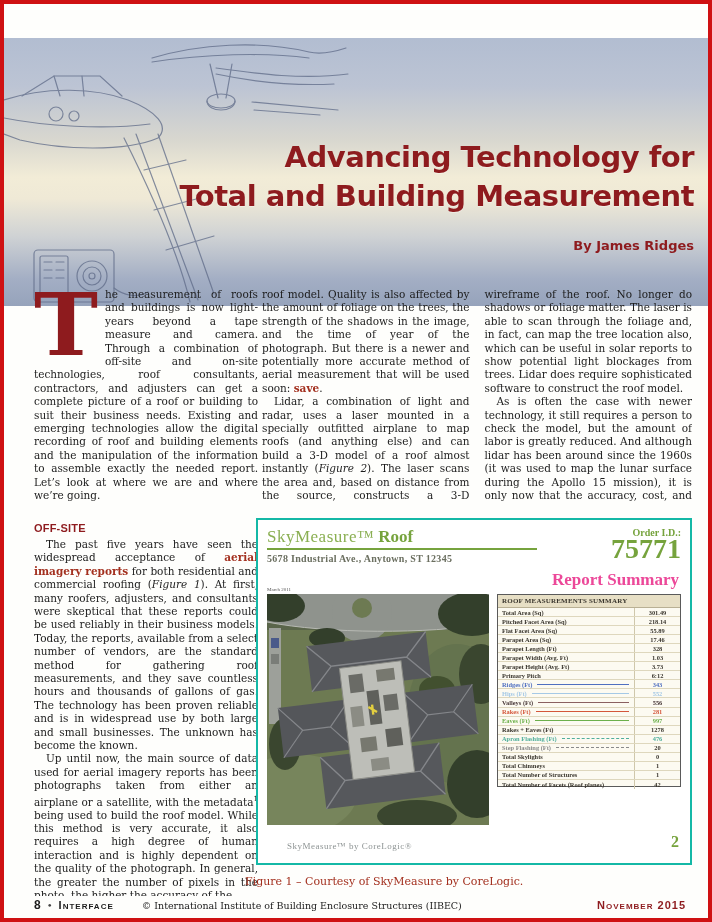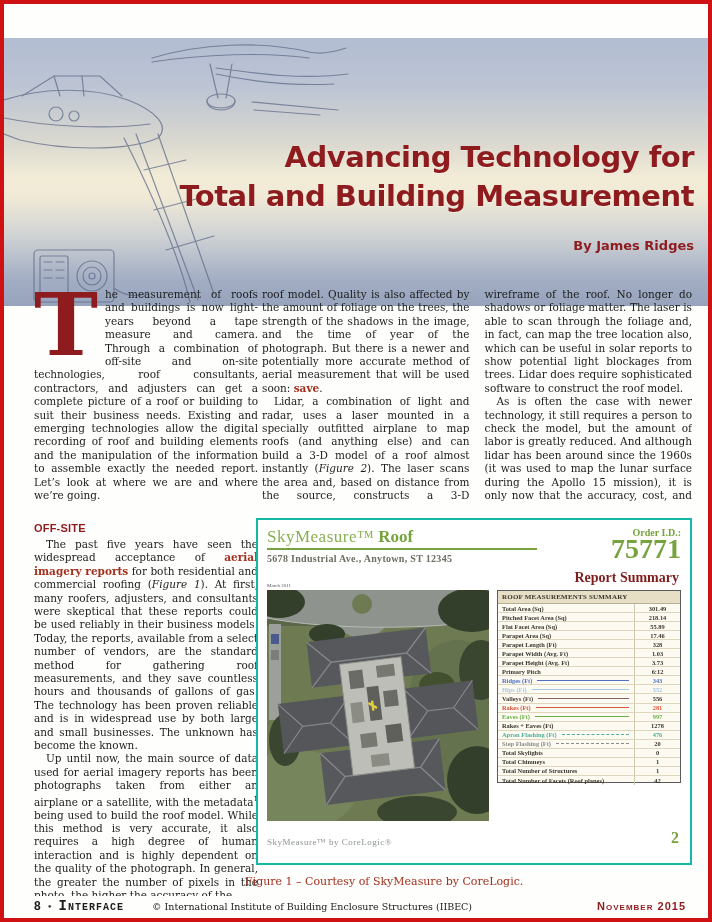--- a/index.html
+++ b/index.html
@@ -57,54 +57,54 @@
     font-family:Liberation Serif, serif;
   }
   .fig-head { display:flex; justify-content:space-between; }
   .brand-light { font-size:17px; color:#8aaf52; letter-spacing:0.5px; }
   .brand-bold { font-size:17px; color:var(--green, #76a33d); font-weight:bold; }
   .brand-rule { width:270px; border-bottom:2px solid var(--green, #76a33d); margin-top:1px; }
   .addr { font-size:10px; font-weight:bold; color:#6b6f60; margin-top:3px; letter-spacing:0.3px; }
   .order { text-align:right; }
   .order-label { font-size:10px; font-weight:bold; color:var(--green, #76a33d); }
   .order-value { font-size:28px; font-weight:bold; color:var(--green, #76a33d); line-height:22px; }
-  .report-summary { text-align:right; font-size:14px; font-weight:bold; color:#7f1d1d; margin:6px 2px 4px 0; }
+  .report-summary { text-align:right; font-size:17px; font-weight:bold; color:#ec4899; margin:6px 2px 4px 0; }
   .fig-body { display:flex; gap:8px; }
   .photo-wrap { position:relative; width:222px; height:231px; }
   .photo-date { position:absolute; top:-7px; left:0; font-size:5px; color:#555; }
   .photo-wrap svg { display:block; }
   .mtable { width:190px; border:1px solid #5a5a5a; background:#fcfaf1; height:193px; }
   .mtable-header {
     background:var(--table-header-bg, #e7dfc5); font-size:7px; font-weight:bold;
     color:#3a362e; padding:2px 4px; letter-spacing:0.2px; border-bottom:1px solid #b9b094;
   }
   .mrow { display:flex; align-items:center; height:9.05px; border-bottom:1px solid #ded7bd; }
   .mrow:last-child { border-bottom:none; }
   .mlabel { font-size:6.4px; font-weight:bold; color:#3a362e; padding-left:4px; white-space:nowrap; }
   .mline { flex:1; border-top:1.6px solid transparent; margin:0 5px; }
   .mvalue {
     width:46px; align-self:stretch; border-left:1px solid #cfc7ab;
     display:flex; align-items:center; justify-content:center;
     font-size:6.4px; font-weight:bold; color:#3a362e;
   }
   .fig-foot { display:flex; justify-content:space-between; align-items:flex-end; margin-top:8px; }
-  .fig-brandline { font-size:9px; color:#8e9494; letter-spacing:0.5px; }
+  .fig-brandline { font-size:9px; color:#8e9494; letter-spacing:0.5px;margin-left:20px; }
   .fig-pagenum { font-size:16px; font-weight:bold; color:var(--green, #76a33d); margin-right:2px; }
   .caption {
     position:absolute; left:241px; top:871px; font-size:11px; 
     color:var(--accent-bright, #a3301f); font-family:"DejaVu Serif", serif;
   }
   
   .pfooter {
     position:absolute; left:30px; right:22px; top:894px; height:18px;
     display:flex; align-items:baseline;
   }
   .f-page { font-family:"Liberation Sans", sans-serif; font-weight:bold; font-size:12px; }
   .f-bullet { margin:0 6px; font-size:10px; color:#444; }
-  .f-journal { font-family:Liberation Mono, monospace; font-weight:bold; font-size:14px;
+  .f-journal { font-family:Liberation Sans, sans-serif; font-weight:bold; font-size:11px;
     font-variant:small-caps; letter-spacing:1px; }
   .f-copy { margin-left:28px; font-size:9.5px; color:#1a1a1a; flex:1; }
   .f-issue { font-family:"Liberation Sans", sans-serif; font-weight:bold; font-size:11px;
     font-variant:small-caps; letter-spacing:1px; color:var(--accent, #8e1b1e); }
 </style>
 </head>
 <body>
 
 <div class="page">
 

